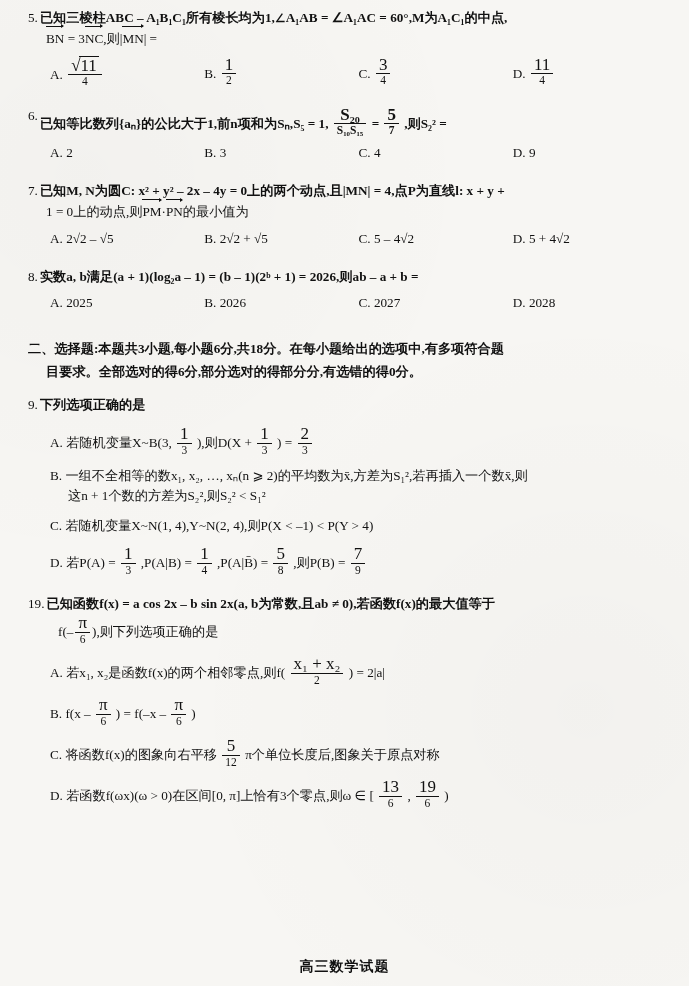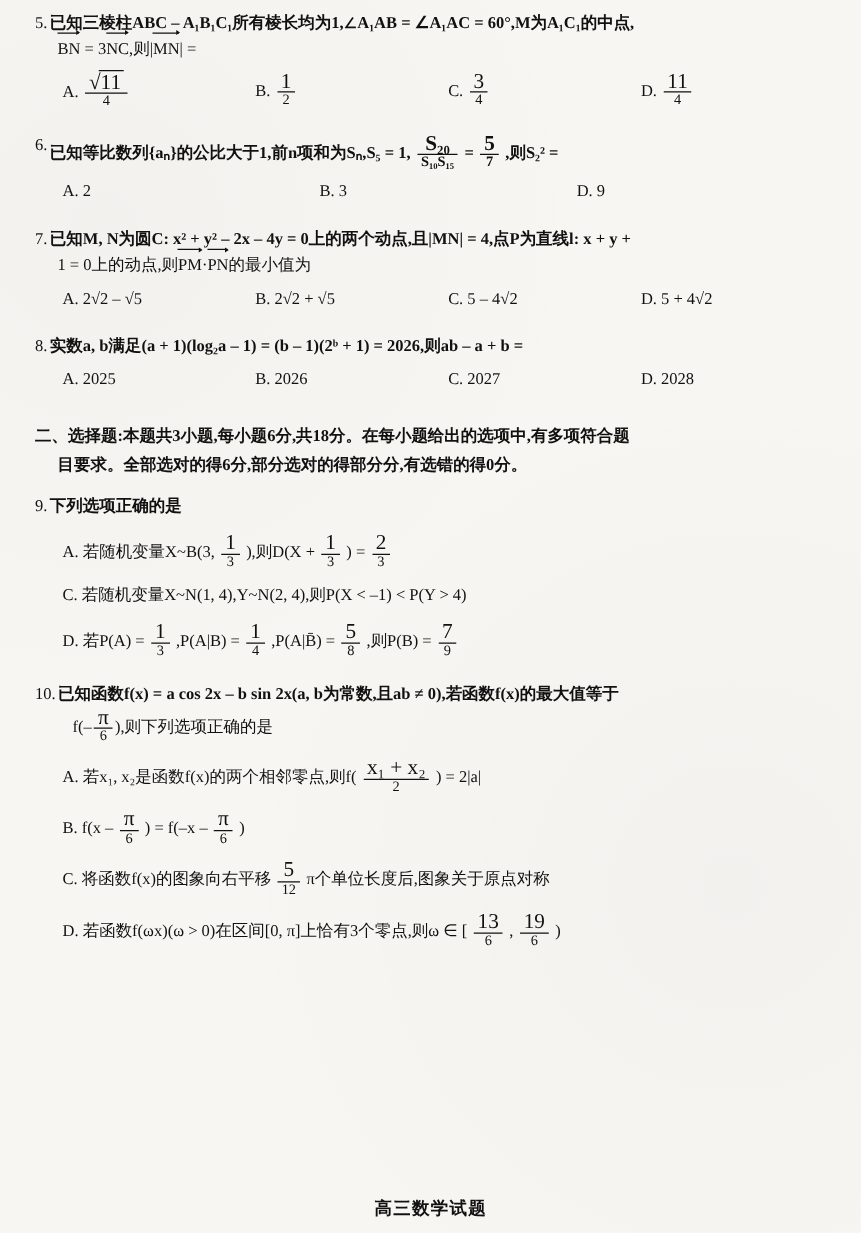--- a/index.html
+++ b/index.html
@@ -127,20 +127,21 @@
           <span>已知等比数列{aₙ}的公比大于1,前n项和为Sₙ,S₅ = 1,</span>
           <span class="frac"><span class="n">S₂₀</span><span class="d">S₁₀S₁₅</span></span>
           =
           <span class="frac"><span class="n">5</span><span class="d">7</span></span>
           <span>,则S₂² =</span>
         </span>
       </div>
       <div class="opts">
         <div><span>A.</span> <span>2</span></div>
         <div><span>B.</span> <span>3</span></div>
+        <div><span>C.</span> <span>4</span></div>
         <div><span>D.</span> <span>9</span></div>
       </div>
     </div>
 
     <div class="q mt18">
       <div class="qhead">
         <span class="qnum">7.</span>
         <span class="qbody">已知M, N为圆C: x² + y² – 2x – 4y = 0上的两个动点,且|MN| = 4,点P为直线l: x + y +</span>
       </div>
       <div class="indent">
@@ -179,20 +180,25 @@
       </div>
       <div class="optlist">
         <div>
           <span>A.</span>
           <span>若随机变量X~B(3, </span>
           <span class="frac"><span class="n">1</span><span class="d">3</span></span>
           <span>),则D(X + </span>
           <span class="frac"><span class="n">1</span><span class="d">3</span></span>
           <span>) = </span>
           <span class="frac"><span class="n">2</span><span class="d">3</span></span>
+        </div>
+        <div>
+          <span>B.</span>
+          <span>一组不全相等的数x₁, x₂, …, xₙ(n ⩾ 2)的平均数为x̄,方差为S₁²,若再插入一个数x̄,则</span>
+          <div class="indent">这n + 1个数的方差为S₂²,则S₂² &lt; S₁²</div>
         </div>
         <div>
           <span>C.</span>
           <span>若随机变量X~N(1, 4),Y~N(2, 4),则P(X &lt; –1) &lt; P(Y &gt; 4)</span>
         </div>
         <div>
           <span>D.</span>
           <span>若P(A) = </span>
           <span class="frac"><span class="n">1</span><span class="d">3</span></span>
           <span>,P(A|B) = </span>
@@ -200,21 +206,21 @@
           <span>,P(A|B̄) = </span>
           <span class="frac"><span class="n">5</span><span class="d">8</span></span>
           <span>,则P(B) = </span>
           <span class="frac"><span class="n">7</span><span class="d">9</span></span>
         </div>
       </div>
     </div>
 
     <div class="q mt18">
       <div class="qhead">
-        <span class="qnum">10.</span>
+        <span class="qnum">19.</span>
         <span class="qbody">已知函数f(x) = a cos 2x – b sin 2x(a, b为常数,且ab ≠ 0),若函数f(x)的最大值等于</span>
       </div>
       <div class="indent2">
         <span>f(–</span><span class="frac"><span class="n">π</span><span class="d">6</span></span><span>),则下列选项正确的是</span>
       </div>
       <div class="optlist">
         <div>
           <span>A.</span>
           <span>若x₁, x₂是函数f(x)的两个相邻零点,则f(</span>
           <span class="frac"><span class="n">x₁ + x₂</span><span class="d">2</span></span>

